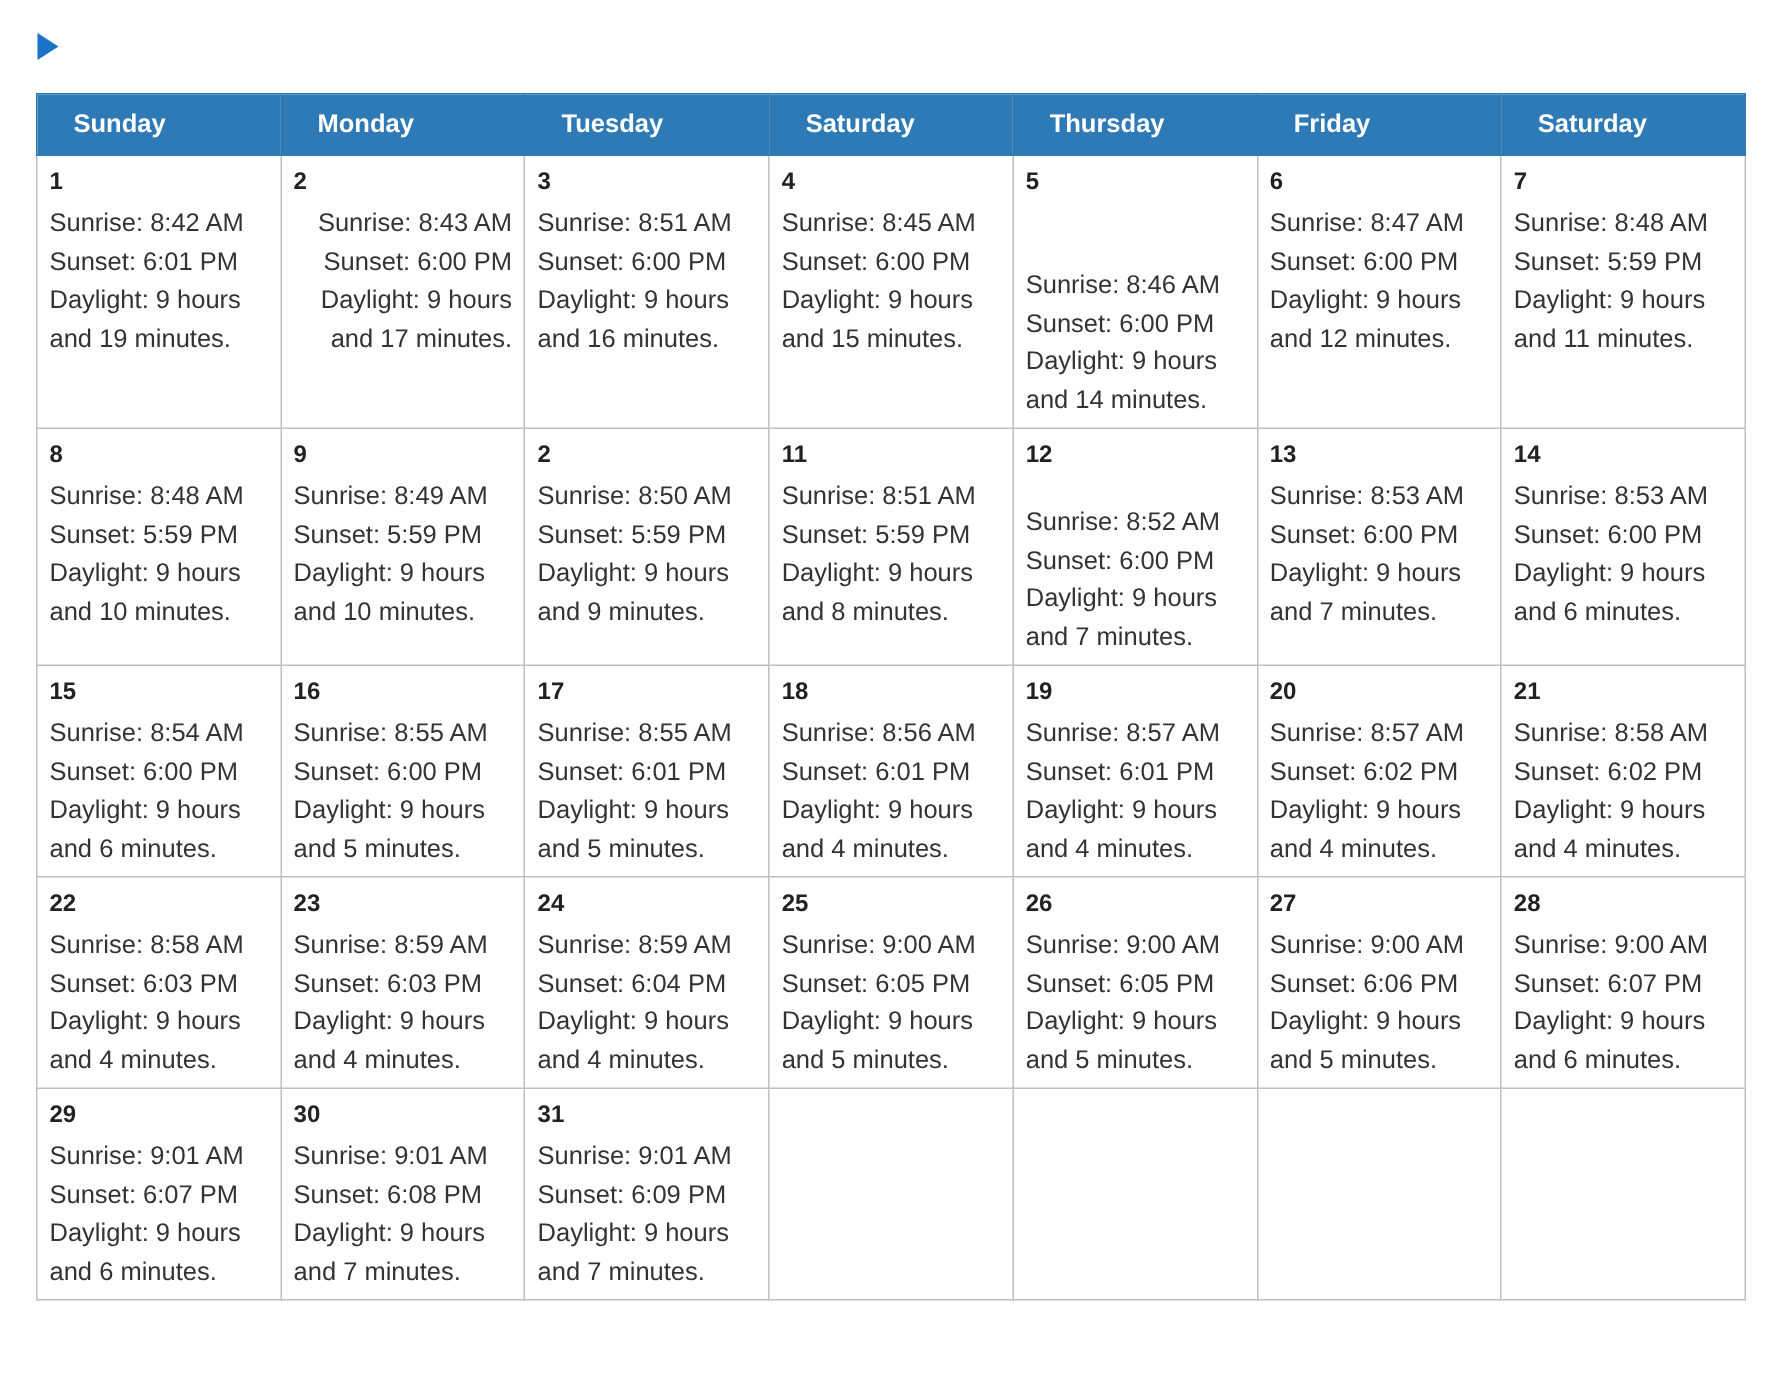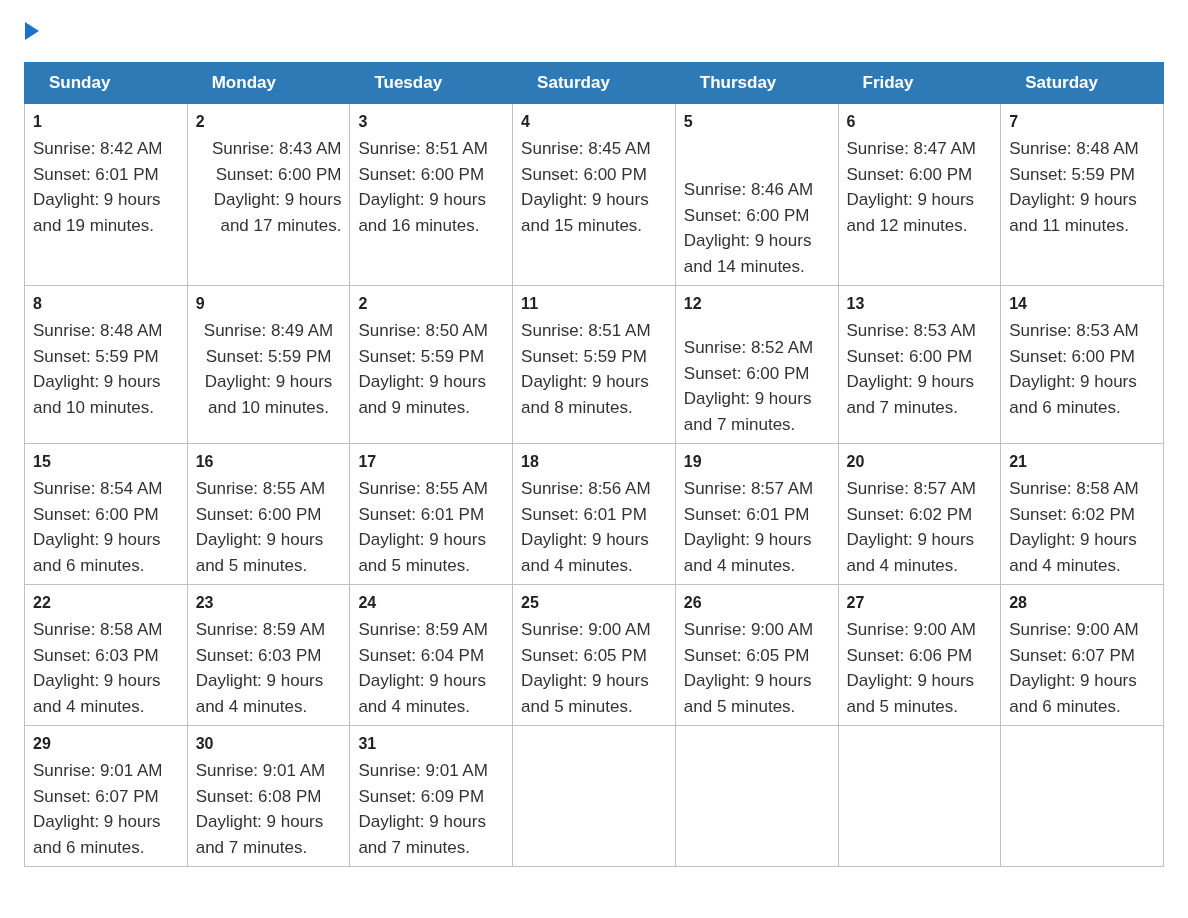--- a/index.html
+++ b/index.html
@@ -185,21 +185,21 @@
       <tr>
         <td>
           <span class="day-number">8</span>
           <div class="day-info" style="white-space: pre-line;">Sunrise: 8:48 AM
 Sunset: 5:59 PM
 Daylight: 9 hours
 and 10 minutes.</div>
         </td>
         <td>
           <span class="day-number">9</span>
-          <div class="day-info" style="white-space: pre-line; text-align: center;">Sunrise: 8:49 AM
+          <div class="day-info" style="white-space: pre-line;">Sunrise: 8:49 AM
 Sunset: 5:59 PM
 Daylight: 9 hours
 and 10 minutes.</div>
         </td>
         <td>
           <span class="day-number">2</span>
           <div class="day-info" style="white-space: pre-line;">Sunrise: 8:50 AM
 Sunset: 5:59 PM
 Daylight: 9 hours
 and 9 minutes.</div>

